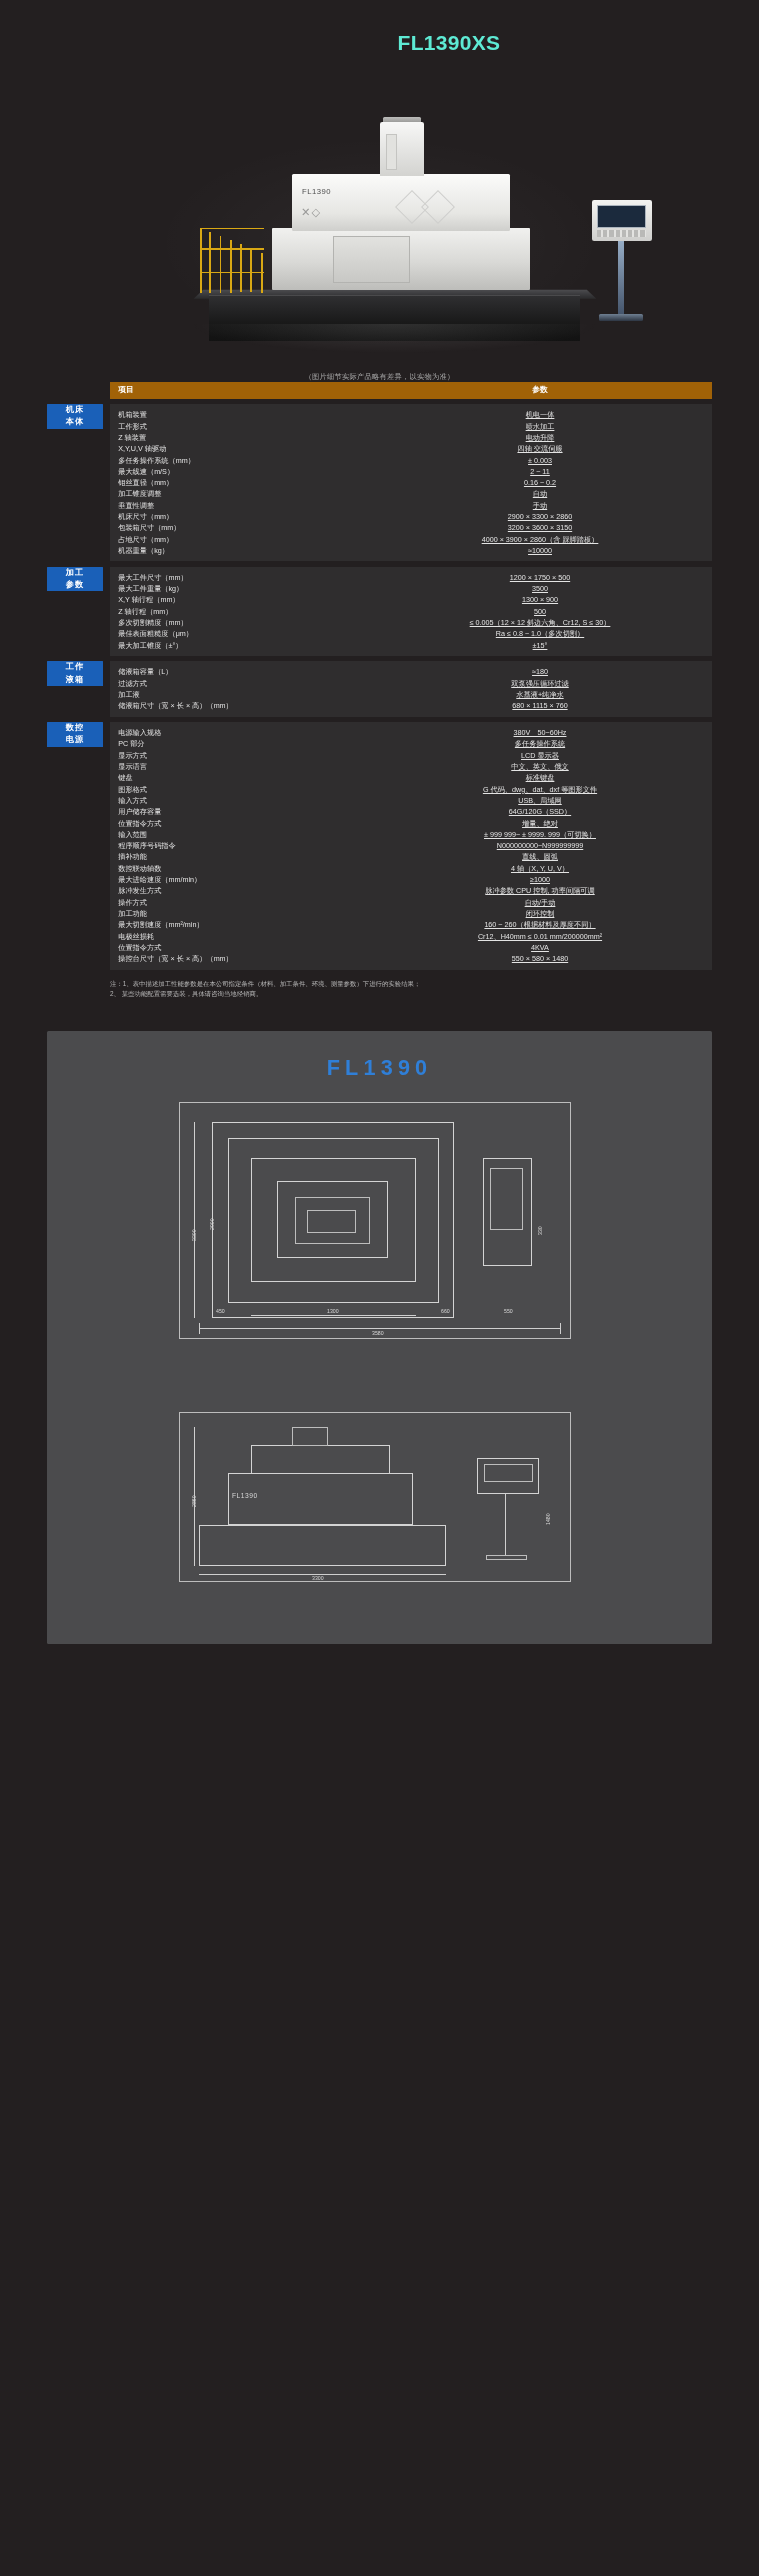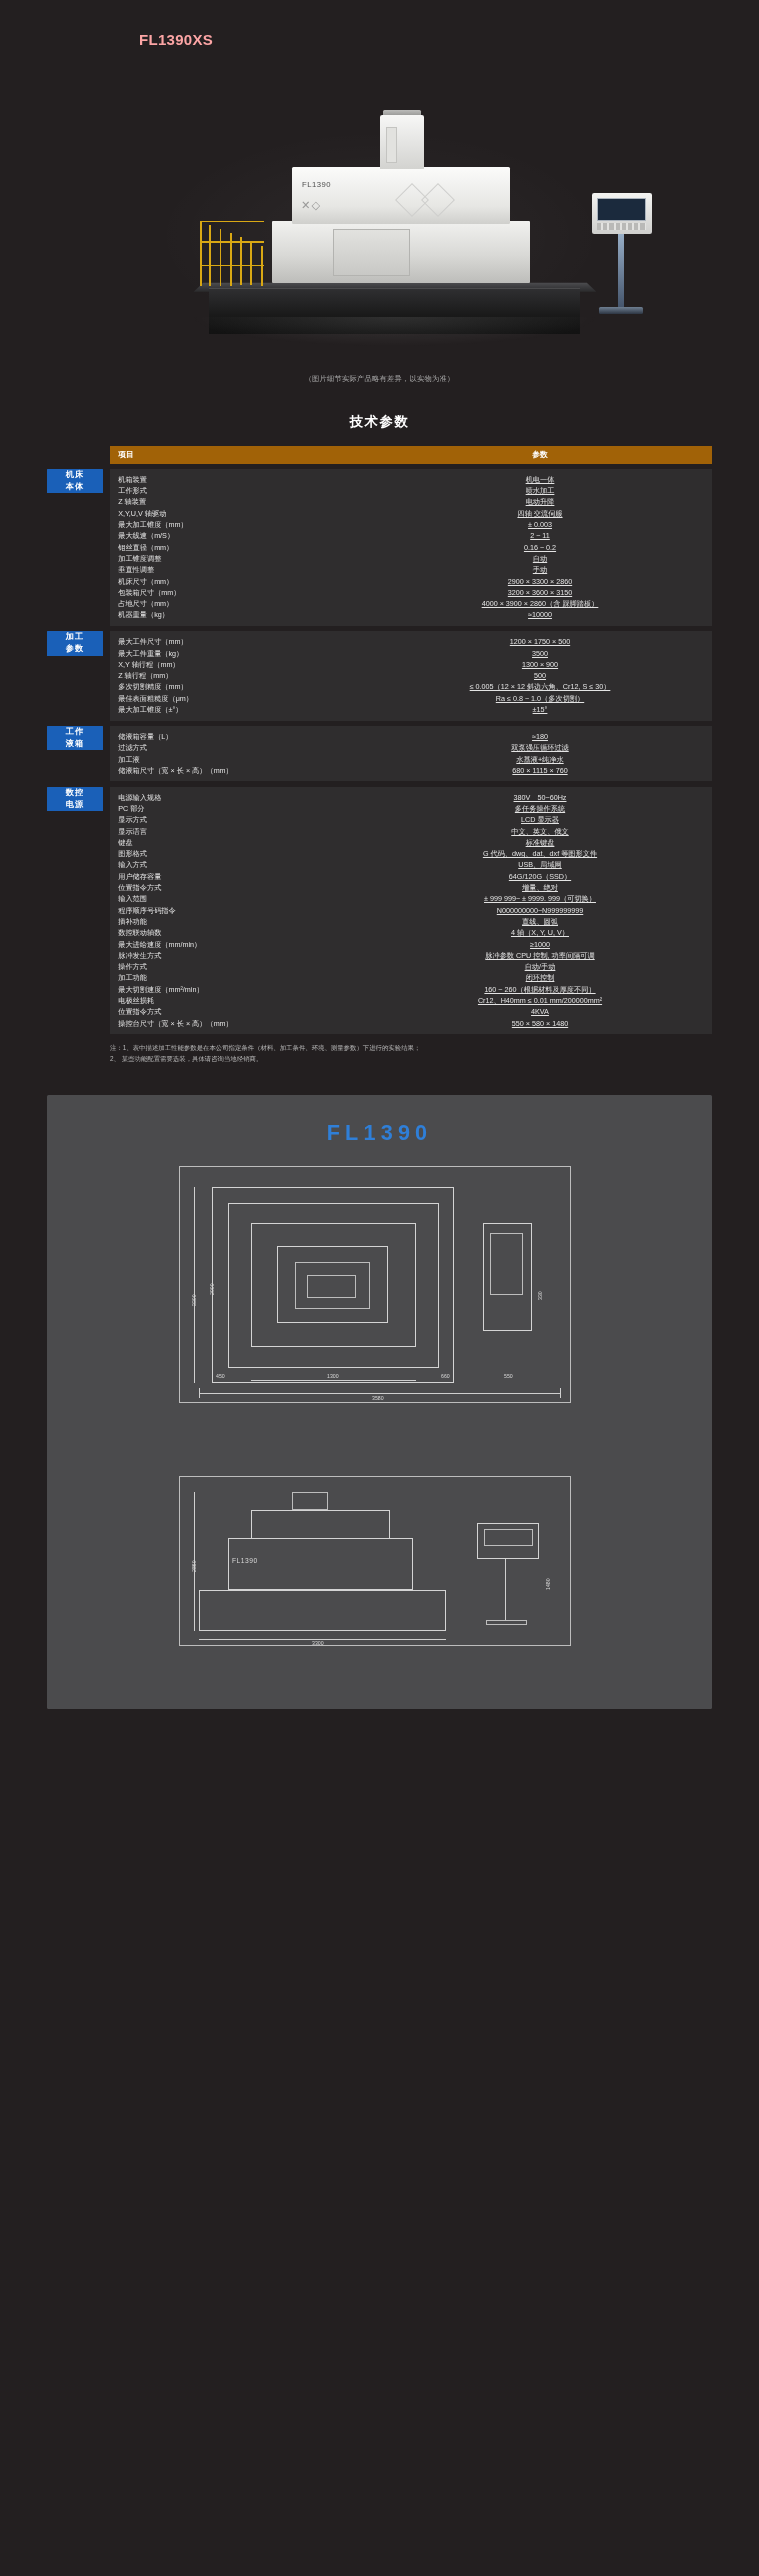--- a/index.html
+++ b/index.html
@@ -21,24 +21,25 @@
     position: relative;
     padding: 0;
   }
 
   
   .hero {
     padding: 31px 0 0 0;
   }
   .model-title {
     margin-left: 139px;
-    font-size: 15px;
+    font-size: 21px;
     font-weight: bold;
     letter-spacing: 0.3px;
-    color: #fca5a5;
+    color: #5eead4;
+    text-align: center;
   }
   .hero-image-wrap {
     margin: 17.5px auto 0 auto;
     width: 577px;
     height: 289px;
     position: relative;
   }
 
   .machine-scene { position: absolute; inset: 0; }
 
@@ -148,21 +149,21 @@
   .glow {
     position:absolute; left:62px; top:62px; width:453px; height:216px;
     background: radial-gradient(ellipse at 50% 50%, rgba(255,255,255,0.045), rgba(0,0,0,0) 70%);
     pointer-events:none;
   }
 
   .hero-note {
     text-align: center;
     color: #a9a9a9;
     font-size: 7.2px;
-    margin-top: 19px;
+    margin-top: 10px;
     letter-spacing: 0.3px;
   }
 
   
   .spec-title {
     text-align: center;
     font-size: 13.4px;
     font-weight: bold;
     color: #ffffff;
     margin: 29px 0 15.5px 0;
@@ -324,21 +325,20 @@
         <div class="pendant-base"></div>
         <div class="pendant-head"></div>
         <div class="pendant-screen"></div>
         <div class="pendant-keys"></div>
       </div>
     </div>
 
     <div class="hero-note">（图片细节实际产品略有差异，以实物为准）</div>
   </div>
 
-  <div class="spec-title">技术参数</div>
 
   <div class="spec-wrap">
     <div class="table-head">
       <div class="th-item">项目</div>
       <div class="th-param">参数</div>
     </div>
 
     <div class="group">
       <div class="group-label">机床<br>本体</div>
       <div class="group-rows">
@@ -352,21 +352,21 @@
           </div>
         <div class="row">
             <div class="c-item">Z 轴装置</div>
             <div class="c-val">电动升降</div>
           </div>
         <div class="row">
             <div class="c-item">X,Y,U,V 轴驱动</div>
             <div class="c-val">四轴 交流伺服</div>
           </div>
         <div class="row">
-            <div class="c-item">最大加工锥度（mm）</div>
+            <div class="c-item">多任务操作系统（mm）</div>
             <div class="c-val">± 0.003</div>
           </div>
         <div class="row">
             <div class="c-item">最大线速（m/S）</div>
             <div class="c-val">2 ~ 11</div>
           </div>
         <div class="row">
             <div class="c-item">钼丝直径（mm）</div>
             <div class="c-val">0.16 ~ 0.2</div>
           </div>

